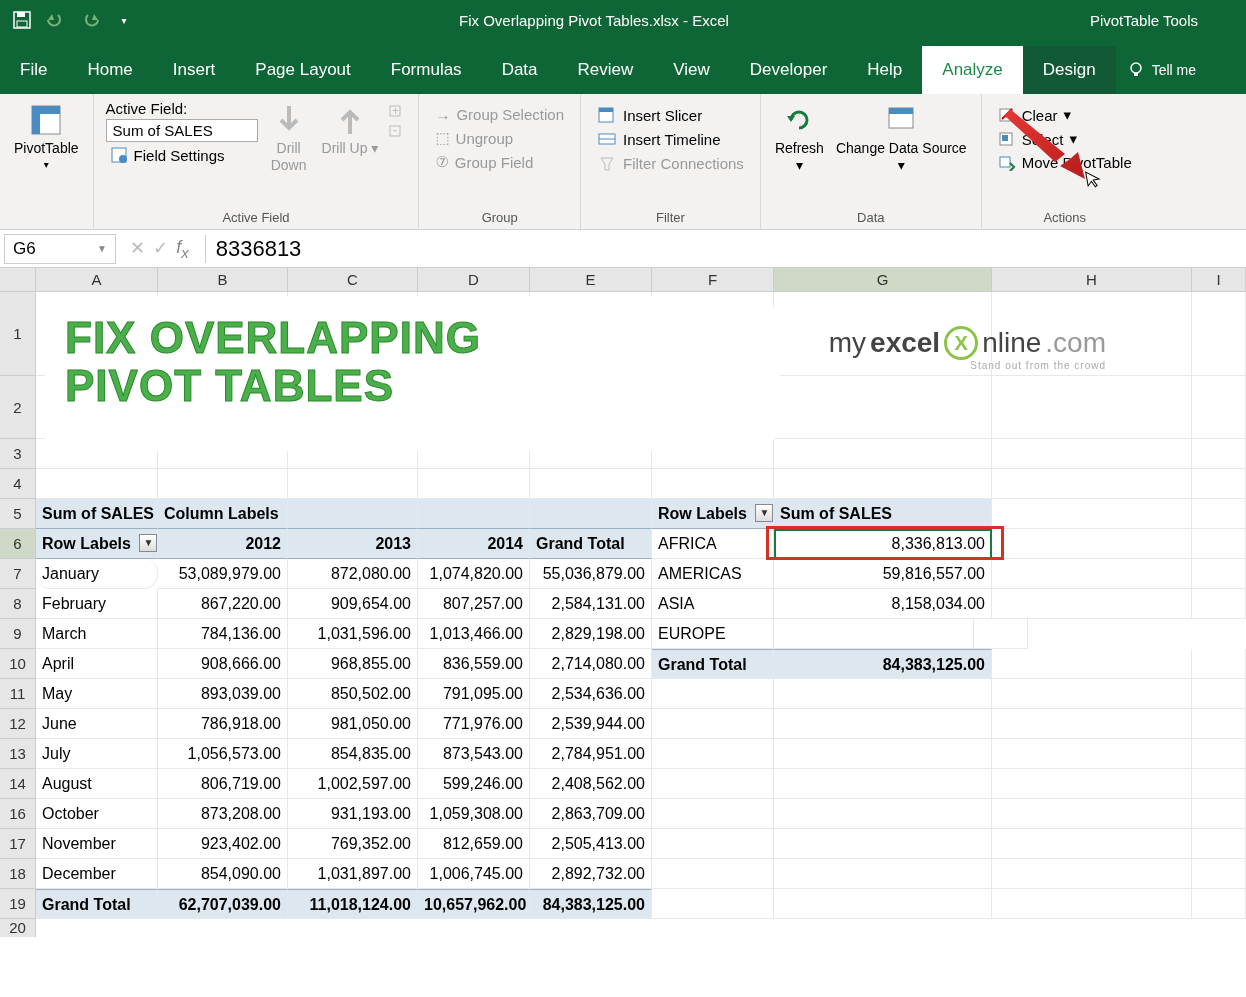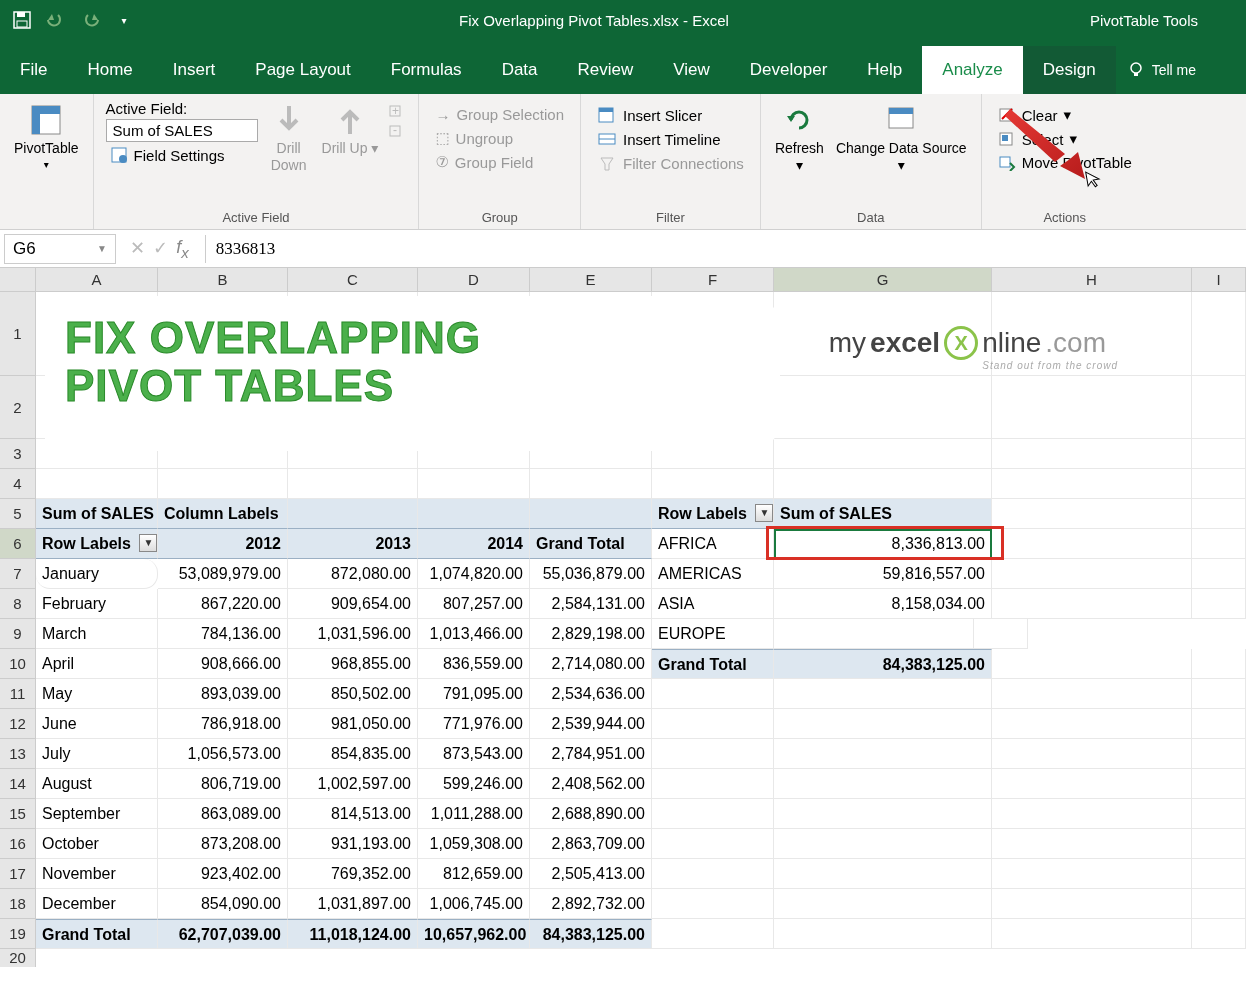--- a/index.html
+++ b/index.html
@@ -34,21 +34,21 @@
 .field-label { font-size: 15px; }
 .field-input { border: 1px solid #aaa; padding: 2px 6px; font-size: 15px; background: #fff; }
 
 .arrow-red { position: absolute; left: 1000px; top: 10px; width: 90px; height: 80px; pointer-events: none; z-index: 5; }
 
 
 .formula-bar { height: 38px; display: flex; align-items: center; border-bottom: 1px solid #ccc; background: #fff; }
 .name-box { width: 112px; border: 1px solid #ccc; margin: 4px; padding: 4px 8px; font-size: 17px; display: flex; justify-content: space-between; align-items: center; }
 .fx-btns { display: flex; gap: 8px; padding: 0 10px; color: #888; }
 .fx-btn { cursor: pointer; font-size: 18px; }
-.fx-input { flex: 1; font-size: 17px; padding: 4px; border: none; outline: none; font-family: Liberation Serif, serif; }
+.fx-input { flex: 1; font-size: 22px; padding: 4px; border: none; outline: none; }
 
 
 .grid-area { position: relative; }
 .col-headers { display: flex; height: 24px; background: #e6e6e6; border-bottom: 1px solid #ccc; }
 .corner { width: 36px; border-right: 1px solid #ccc; background: #e6e6e6; }
 .col-h { text-align: center; border-right: 1px solid #ccc; font-size: 15px; color: #333; line-height: 24px; cursor: pointer; }
 .col-h.sel { background: #d0d8c8; }
 .rows { }
 .row { display: flex; height: 30px; }
 .row-h { width: 36px; background: #e6e6e6; border-right: 1px solid #ccc; border-bottom: 1px solid #ccc; text-align: center; font-size: 15px; color: #333; line-height: 30px; cursor: pointer; }
@@ -56,21 +56,21 @@
 .cell { border-right: 1px solid #e8e8e8; border-bottom: 1px solid #e8e8e8; padding: 0 6px; font-size: 16px; line-height: 30px; overflow: hidden; white-space: nowrap; }
 .cell.pivot-h { background: #dde7f0; font-weight: bold; border-bottom: 1px solid #9bb0c4;}
 .cell.pivot-total { background: #dde7f0; font-weight: bold; border-top: 1px solid #9bb0c4;}
 .cell.num { text-align: right; }
 .cell.selected { outline: 2px solid #1a7a3e; outline-offset: -2px; background: #fff; }
 .red-box { position: absolute; border: 3px solid #d93025; pointer-events: none; }
 
 .overlay-title { position: absolute; left: 45px; top: 28px; width: 735px; height: 155px; background: #fff; border-radius: 30px 30px 30px 0; padding: 18px 20px; font-family: Georgia, serif; font-size: 44px; font-weight: bold; color: #4bb04b; -webkit-text-stroke: 1px #2a8a2a; letter-spacing: 1px; line-height: 1.1; }
 .brand { position: absolute; right: 140px; top: 58px; font-size: 28px; color: #444; font-family: Arial; display:flex; align-items:center; gap:4px; white-space:nowrap;}
 .brand b { font-weight: bold; }
-.brand-sub { position: absolute; right: 128px; top: 92px; font-size: 10px; color: #aaa; letter-spacing:1px;font-style:italic;}
+.brand-sub { position: absolute; right: 140px; top: 92px; font-size: 10px; color: #aaa; letter-spacing:1px;}
 .brand-logo { width:34px; height:34px; border:3px solid #8bc34a; border-radius:50%; display:inline-flex; align-items:center; justify-content:center; color:#8bc34a; font-weight:bold; font-size:20px;}
 
 .filter-btn { display: inline-block; width: 18px; height: 18px; border: 1px solid #888; background: linear-gradient(#fff,#ddd); vertical-align: middle; margin-left: 4px; font-size: 10px; text-align: center; line-height: 16px; color: #333; cursor:pointer; position: relative; top:-2px;}
 .row.r1 { height: 84px; }
 .row.r2 { height: 63px; }
 .row.r20 { height: 18px; flex-direction: column; }
 svg { display: block; }
 .cursor-ptr { position: absolute; left: 1085px; top: 75px; z-index: 6; font-size: 18px; color: #000; transform: rotate(-10deg); }
 </style>
 </head>
@@ -483,32 +483,20 @@
         <div class="cell num" style="width: 130px;">806,719.00</div>
         <div class="cell num" style="width: 130px;">1,002,597.00</div>
         <div class="cell num" style="width: 112px;">599,246.00</div>
         <div class="cell num" style="width: 122px;">2,408,562.00</div>
         <div class="cell " style="width: 122px;"></div>
         <div class="cell " style="width: 218px;"></div>
         <div class="cell " style="width: 200px;"></div>
         <div class="cell " style="width: 54px;"></div>
       </div>
       <div class="row ">
-        <div class="row-h">15</div>
-        <div class="cell " style="width: 122px;">September</div>
-        <div class="cell num" style="width: 130px;">863,089.00</div>
-        <div class="cell num" style="width: 130px;">814,513.00</div>
-        <div class="cell num" style="width: 112px;">1,011,288.00</div>
-        <div class="cell num" style="width: 122px;">2,688,890.00</div>
-        <div class="cell " style="width: 122px;"></div>
-        <div class="cell " style="width: 218px;"></div>
-        <div class="cell " style="width: 200px;"></div>
-        <div class="cell " style="width: 54px;"></div>
-      </div>
-      <div class="row ">
         <div class="row-h">16</div>
         <div class="cell " style="width: 122px;">October</div>
         <div class="cell num" style="width: 130px;">873,208.00</div>
         <div class="cell num" style="width: 130px;">931,193.00</div>
         <div class="cell num" style="width: 112px;">1,059,308.00</div>
         <div class="cell num" style="width: 122px;">2,863,709.00</div>
         <div class="cell " style="width: 122px;"></div>
         <div class="cell " style="width: 218px;"></div>
         <div class="cell " style="width: 200px;"></div>
         <div class="cell " style="width: 54px;"></div>

